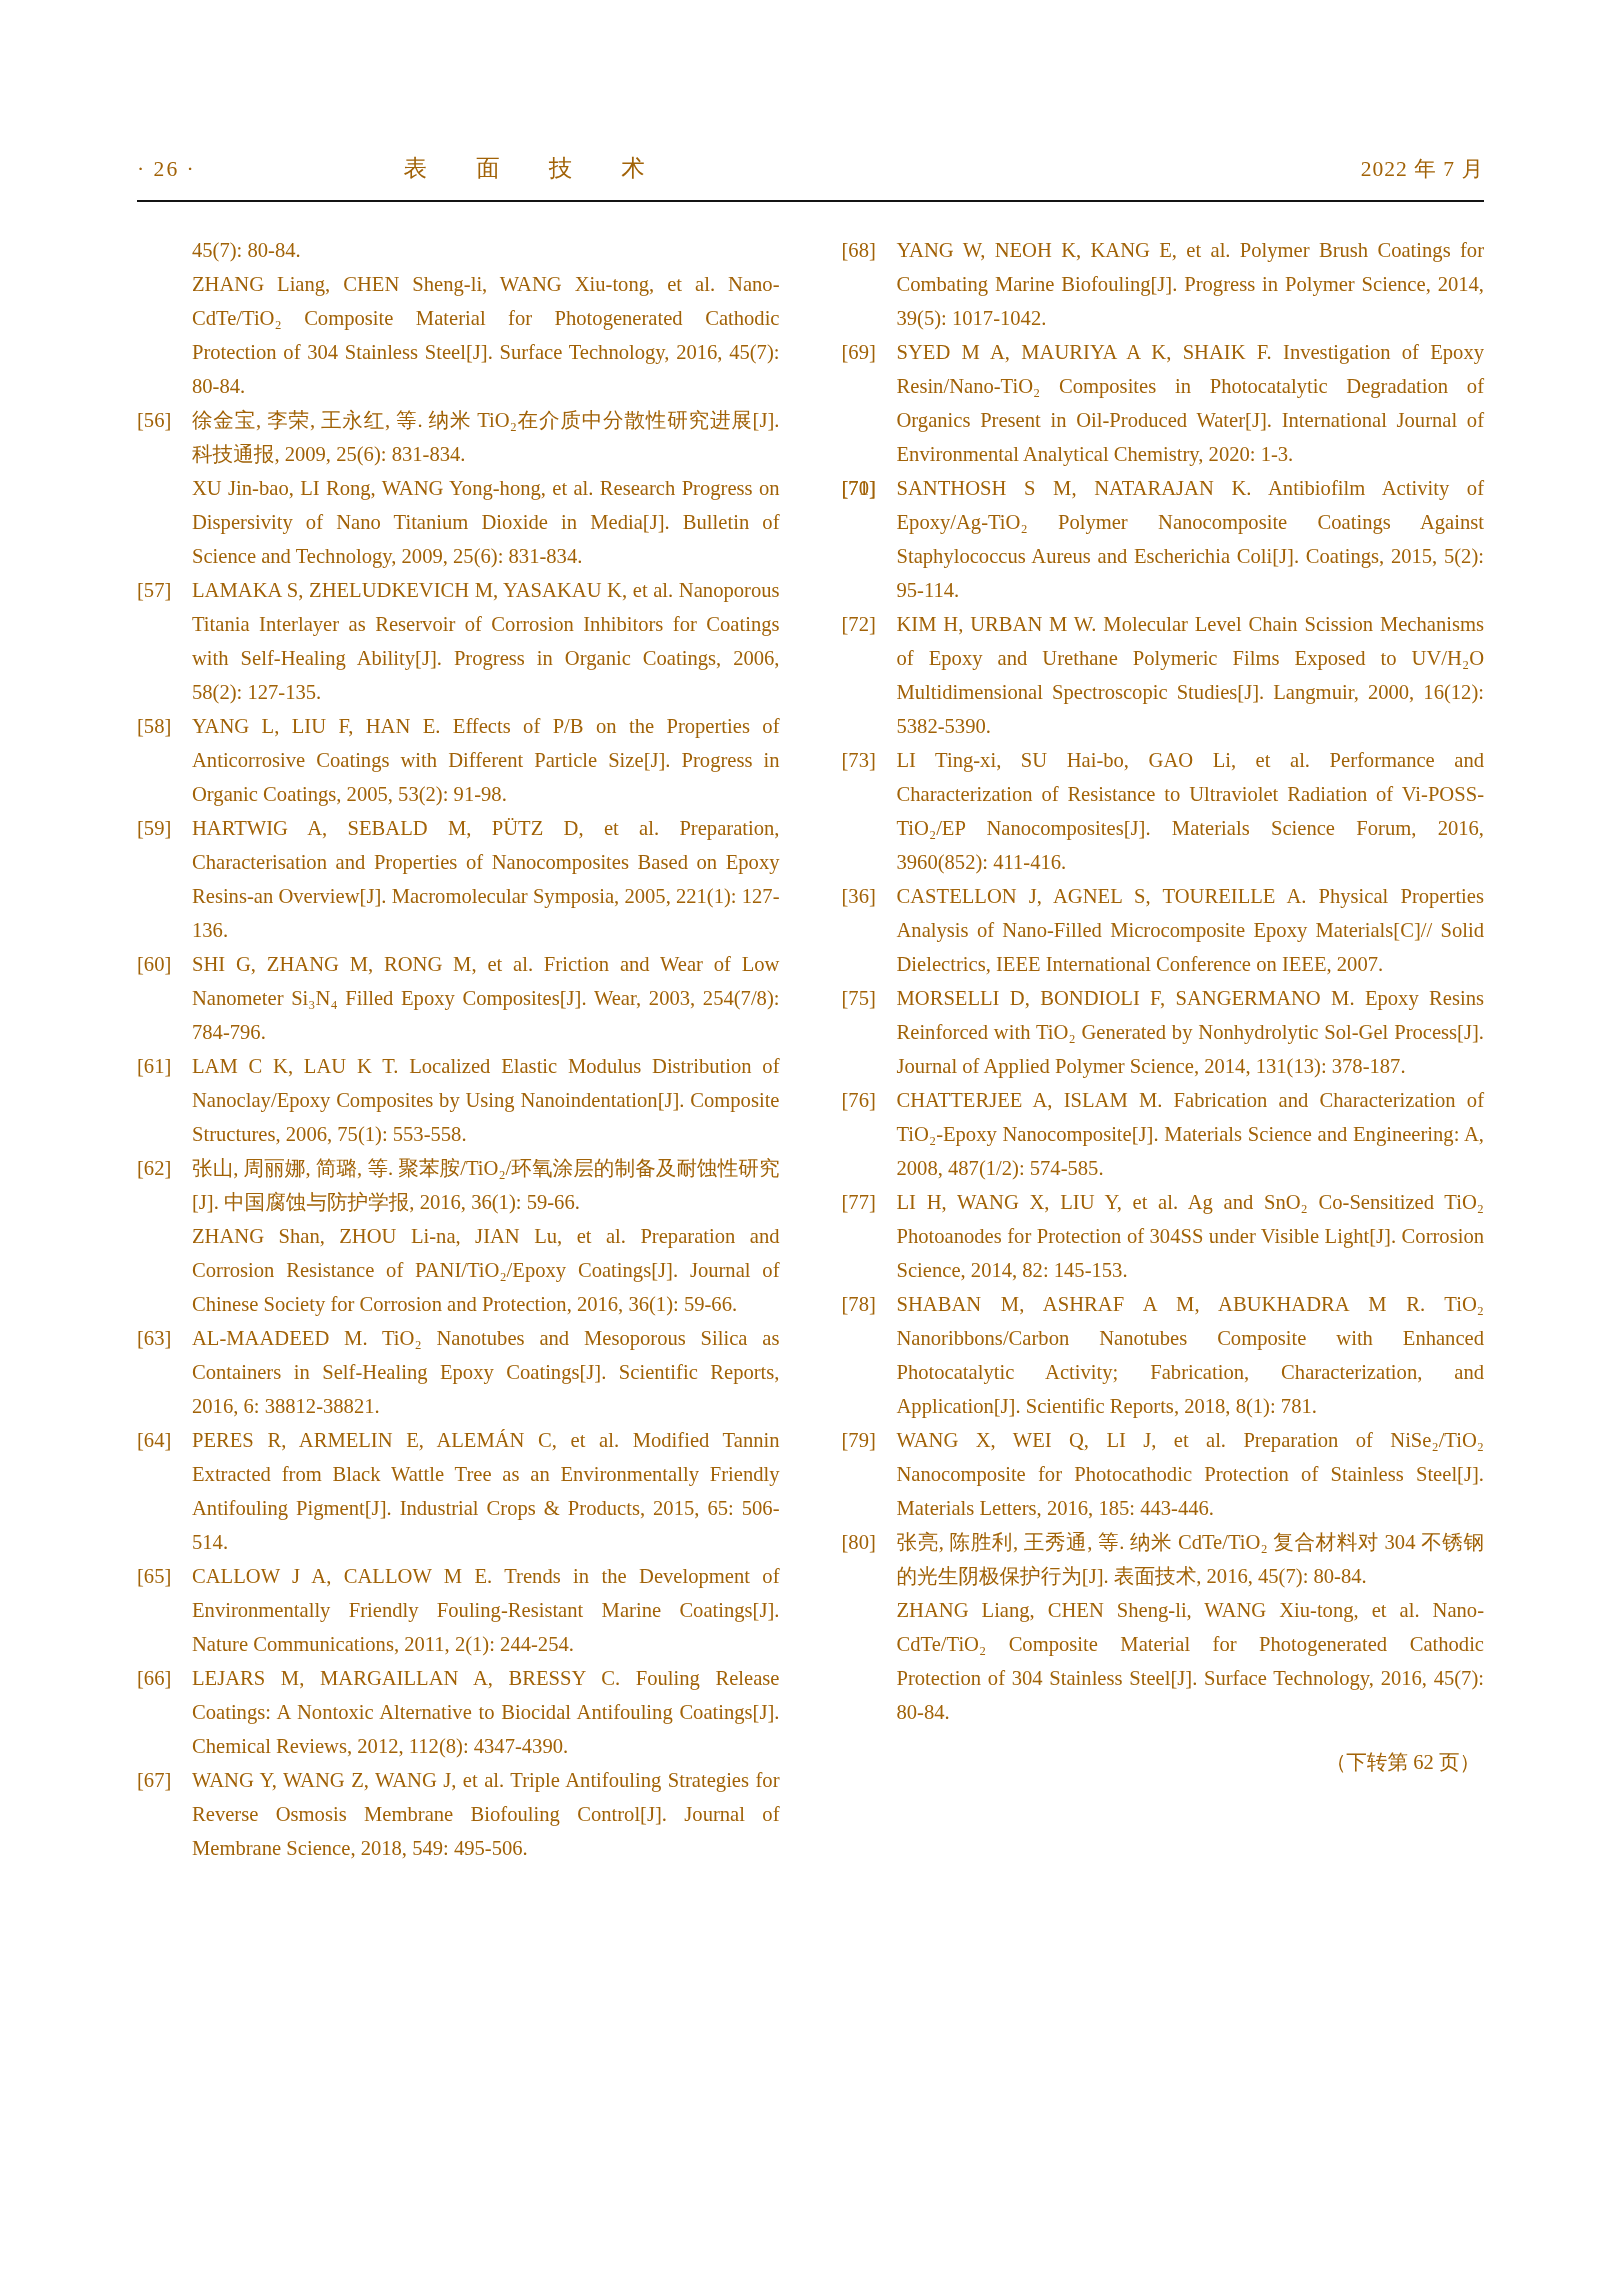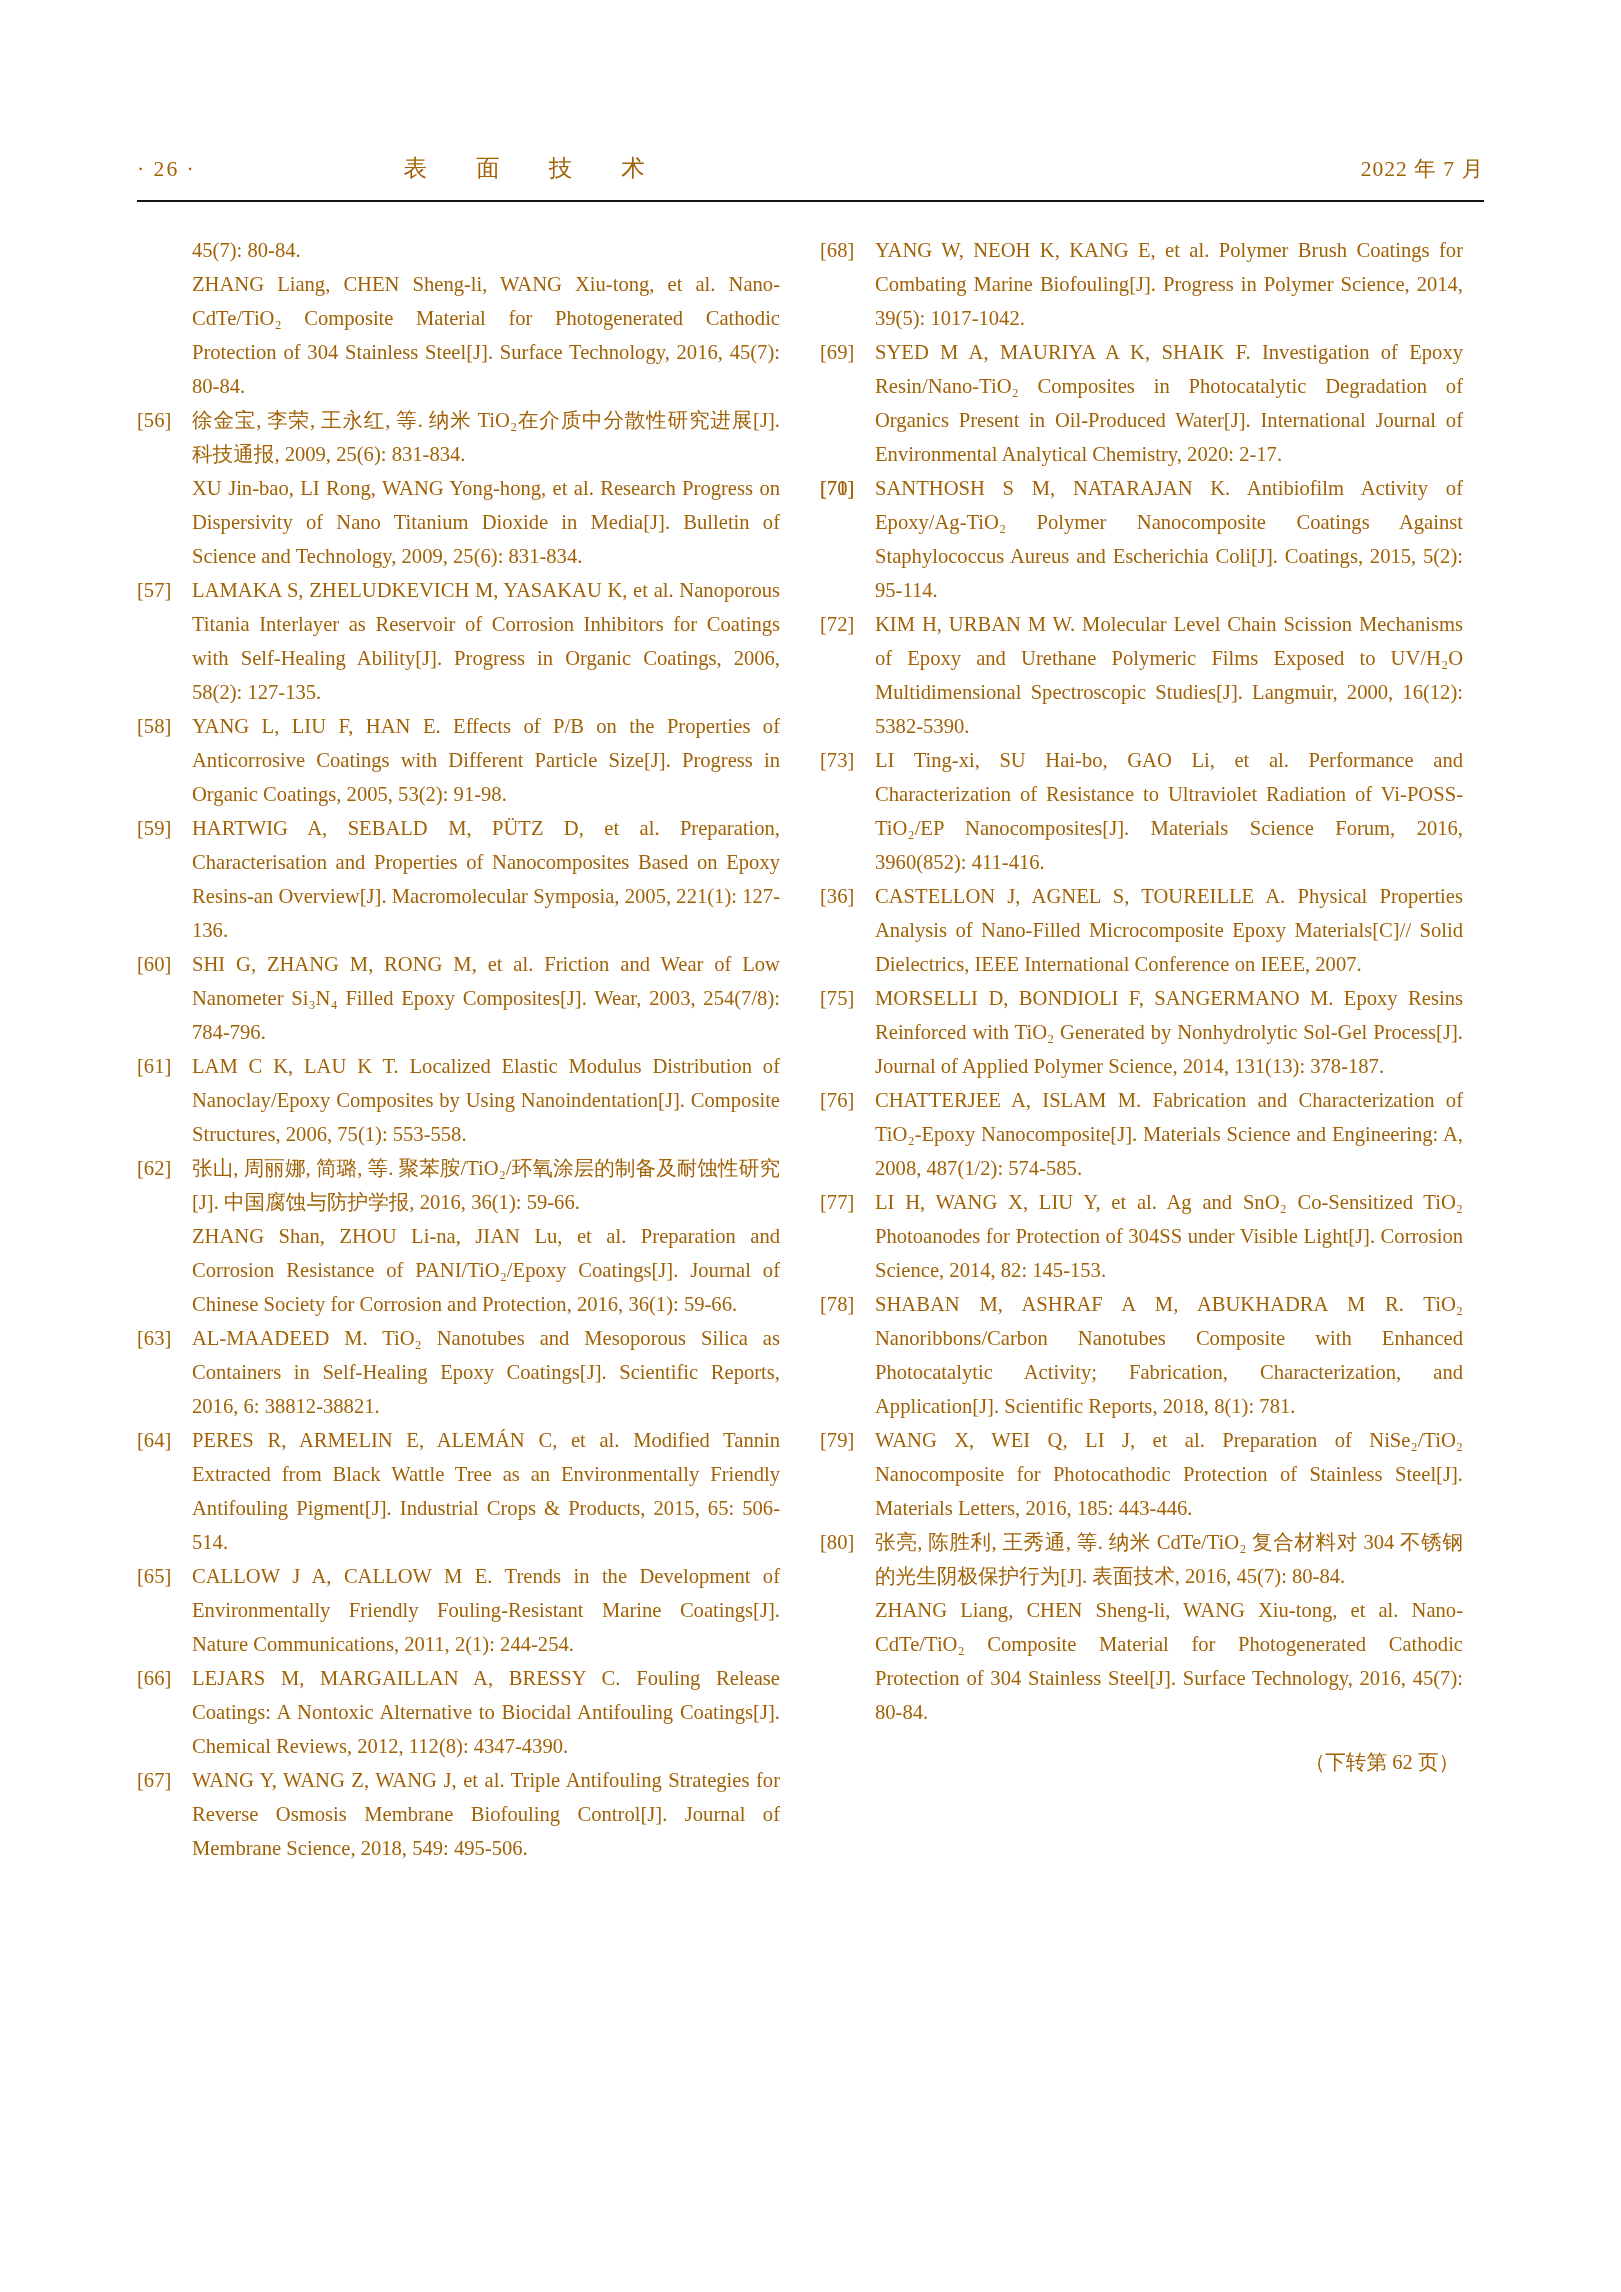--- a/index.html
+++ b/index.html
@@ -32,21 +32,21 @@
     width: 1347px;
     height: 0;
     border-top: 2.5px solid #141414;
   }
   .content {
     position: absolute;
     top: 233px;
     left: 137px;
     width: 1347px;
     display: flex;
-    gap: 40px;
+    gap: 62px;
   }
   .col {
     width: 643px;
     font-size: 20.6px;
     line-height: 34px;
     text-align: justify;
   }
   .ref {
     position: relative;
     padding-left: 55px;
@@ -91,21 +91,21 @@
       <p class="ref"><span class="num"></span><span class="txt">ZHANG Shan, ZHOU Li-na, JIAN Lu, et al. Preparation and Corrosion Resistance of PANI/TiO₂/Epoxy Coatings[J]. Journal of Chinese Society for Corrosion and Protection, 2016, 36(1): 59-66.</span></p>
       <p class="ref"><span class="num">[63]</span><span class="txt">AL-MAADEED M. TiO₂ Nanotubes and Mesoporous Silica as Containers in Self-Healing Epoxy Coatings[J]. Scientific Reports, 2016, 6: 38812-38821.</span></p>
       <p class="ref"><span class="num">[64]</span><span class="txt">PERES R, ARMELIN E, ALEMÁN C, et al. Modified Tannin Extracted from Black Wattle Tree as an Environmentally Friendly Antifouling Pigment[J]. Industrial Crops &amp; Products, 2015, 65: 506-514.</span></p>
       <p class="ref"><span class="num">[65]</span><span class="txt">CALLOW J A, CALLOW M E. Trends in the Development of Environmentally Friendly Fouling-Resistant Marine Coatings[J]. Nature Communications, 2011, 2(1): 244-254.</span></p>
       <p class="ref"><span class="num">[66]</span><span class="txt">LEJARS M, MARGAILLAN A, BRESSY C. Fouling Release Coatings: A Nontoxic Alternative to Biocidal Antifouling Coatings[J]. Chemical Reviews, 2012, 112(8): 4347-4390.</span></p>
       <p class="ref"><span class="num">[67]</span><span class="txt">WANG Y, WANG Z, WANG J, et al. Triple Antifouling Strategies for Reverse Osmosis Membrane Biofouling Control[J]. Journal of Membrane Science, 2018, 549: 495-506.</span></p>
     </div>
 
     <div class="col">
       <p class="ref"><span class="num">[68]</span><span class="txt">YANG W, NEOH K, KANG E, et al. Polymer Brush Coatings for Combating Marine Biofouling[J]. Progress in Polymer Science, 2014, 39(5): 1017-1042.</span></p>
-      <p class="ref"><span class="num">[69]</span><span class="txt">SYED M A, MAURIYA A K, SHAIK F. Investigation of Epoxy Resin/Nano-TiO₂ Composites in Photocatalytic Degradation of Organics Present in Oil-Produced Water[J]. International Journal of Environmental Analytical Chemistry, 2020: 2-17.</span></p>
+      <p class="ref"><span class="num">[69]</span><span class="txt">SYED M A, MAURIYA A K, SHAIK F. Investigation of Epoxy Resin/Nano-TiO₂ Composites in Photocatalytic Degradation of Organics Present in Oil-Produced Water[J]. International Journal of Environmental Analytical Chemistry, 2020: 1-3.</span></p>
       <p class="ref"><span class="num">[70]</span></p>
       <p class="ref"><span class="num">[71]</span><span class="txt">SANTHOSH S M, NATARAJAN K. Antibiofilm Activity of Epoxy/Ag-TiO₂ Polymer Nanocomposite Coatings Against Staphylococcus Aureus and Escherichia Coli[J]. Coatings, 2015, 5(2): 95-114.</span></p>
       <p class="ref"><span class="num">[72]</span><span class="txt">KIM H, URBAN M W. Molecular Level Chain Scission Mechanisms of Epoxy and Urethane Polymeric Films Exposed to UV/H₂O Multidimensional Spectroscopic Studies[J]. Langmuir, 2000, 16(12): 5382-5390.</span></p>
       <p class="ref"><span class="num">[73]</span><span class="txt">LI Ting-xi, SU Hai-bo, GAO Li, et al. Performance and Characterization of Resistance to Ultraviolet Radiation of Vi-POSS-TiO₂/EP Nanocomposites[J]. Materials Science Forum, 2016, 3960(852): 411-416.</span></p>
       <p class="ref"><span class="num">[36]</span><span class="txt">CASTELLON J, AGNEL S, TOUREILLE A. Physical Properties Analysis of Nano-Filled Microcomposite Epoxy Materials[C]// Solid Dielectrics, IEEE International Conference on IEEE, 2007.</span></p>
       <p class="ref"><span class="num">[75]</span><span class="txt">MORSELLI D, BONDIOLI F, SANGERMANO M. Epoxy Resins Reinforced with TiO₂ Generated by Nonhydrolytic Sol-Gel Process[J]. Journal of Applied Polymer Science, 2014, 131(13): 378-187.</span></p>
       <p class="ref"><span class="num">[76]</span><span class="txt">CHATTERJEE A, ISLAM M. Fabrication and Characterization of TiO₂-Epoxy Nanocomposite[J]. Materials Science and Engineering: A, 2008, 487(1/2): 574-585.</span></p>
       <p class="ref"><span class="num">[77]</span><span class="txt">LI H, WANG X, LIU Y, et al. Ag and SnO₂ Co-Sensitized TiO₂ Photoanodes for Protection of 304SS under Visible Light[J]. Corrosion Science, 2014, 82: 145-153.</span></p>
       <p class="ref"><span class="num">[78]</span><span class="txt">SHABAN M, ASHRAF A M, ABUKHADRA M R. TiO₂ Nanoribbons/Carbon Nanotubes Composite with Enhanced Photocatalytic Activity; Fabrication, Characterization, and Application[J]. Scientific Reports, 2018, 8(1): 781.</span></p>
       <p class="ref"><span class="num">[79]</span><span class="txt">WANG X, WEI Q, LI J, et al. Preparation of NiSe₂/TiO₂ Nanocomposite for Photocathodic Protection of Stainless Steel[J]. Materials Letters, 2016, 185: 443-446.</span></p>

